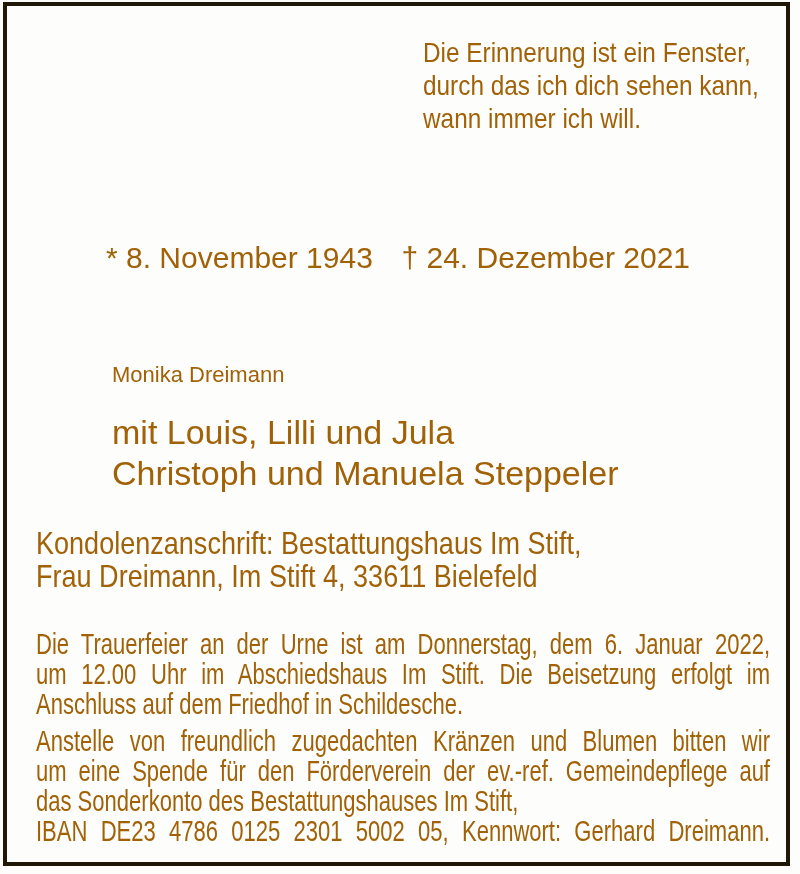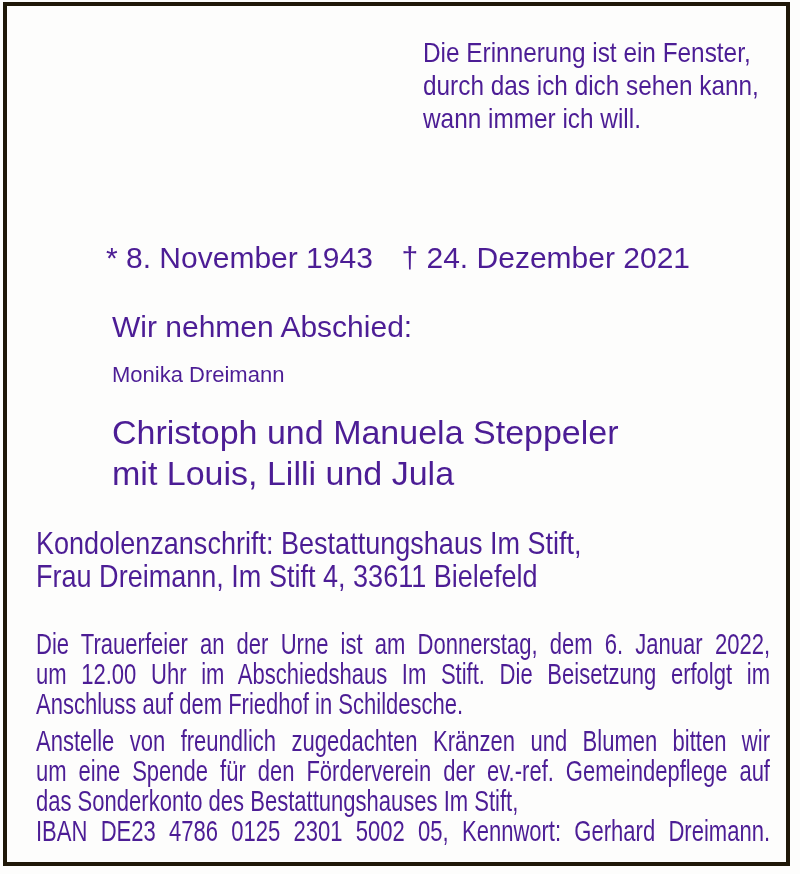--- a/index.html
+++ b/index.html
@@ -3,21 +3,21 @@
 <meta charset="utf-8">
 <style>
   * { margin: 0; padding: 0; box-sizing: border-box; }
   html, body { background: #ffffff; }
   #obituary {
     position: relative;
     width: 800px;
     height: 874px;
     background: #fdfdfc;
     font-family: "Liberation Sans", sans-serif;
-    color: #4c1d95;
+    color: #a16207;
     overflow: hidden;
   }
   .frame {
     position: absolute;
     left: 3px; top: 2px;
     width: 787px; height: 864px;
     border: 4px solid #1f1808;
   }
   .quote {
     position: absolute;
@@ -107,27 +107,26 @@
     <div>durch das ich dich sehen kann,</div>
     <div>wann immer ich will.</div>
   </div>
 
 
   <div class="dates">
     <span>* 8. November 1943</span>
     <span>† 24. Dezember 2021</span>
   </div>
 
-  <div class="farewell-heading">Wir nehmen Abschied:</div>
 
   <div class="mourner-primary">Monika Dreimann</div>
 
   <div class="mourner-family">
+    <div>mit Louis, Lilli und Jula</div>
     <div>Christoph und Manuela Steppeler</div>
-    <div>mit Louis, Lilli und Jula</div>
   </div>
 
   <div class="condolence">
     <div>Kondolenzanschrift: Bestattungshaus Im Stift,</div>
     <div>Frau Dreimann, Im Stift 4, 33611 Bielefeld</div>
   </div>
 
   <div class="para funeral">
     <div class="just">Die Trauerfeier an der Urne ist am Donnerstag, dem 6. Januar 2022,</div>
     <div class="just">um 12.00 Uhr im Abschiedshaus Im Stift. Die Beisetzung erfolgt im</div>

